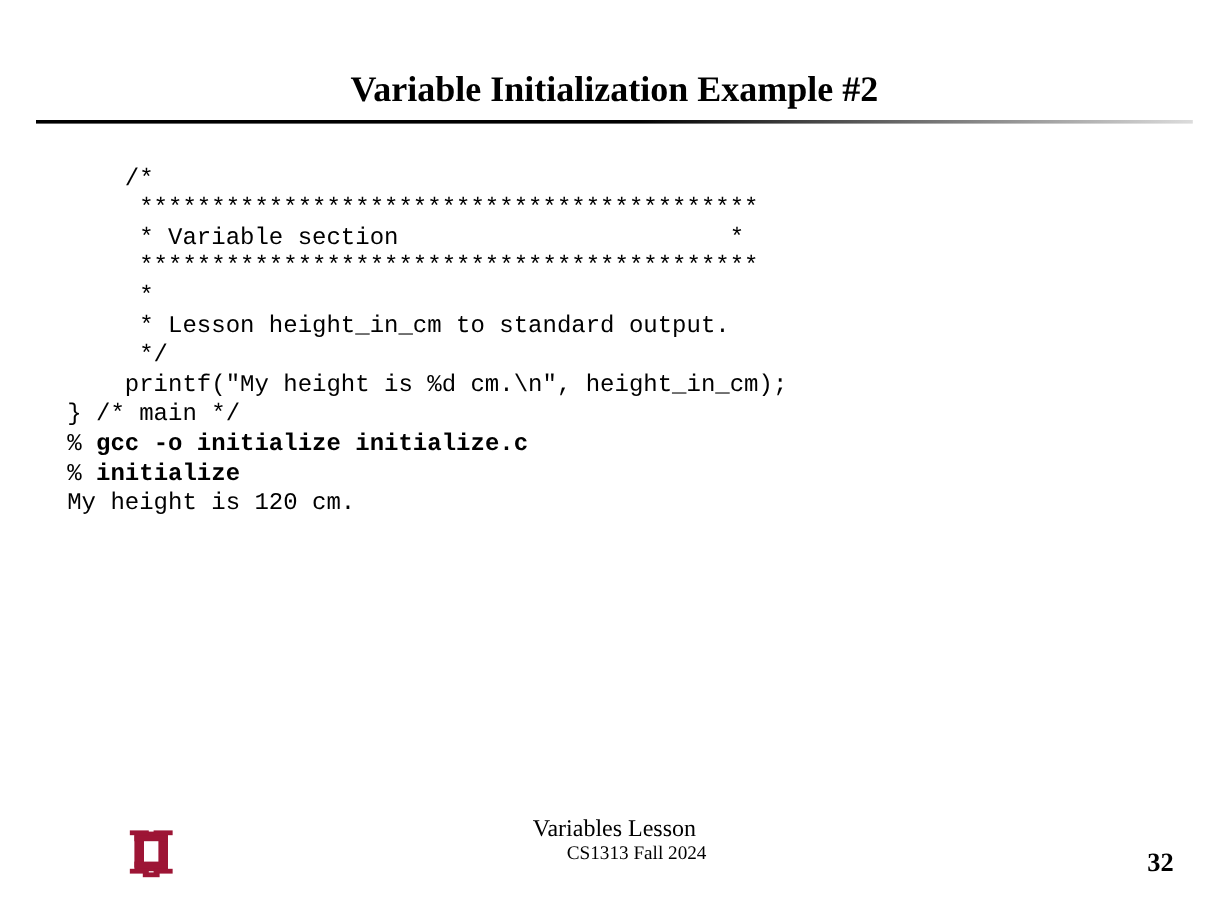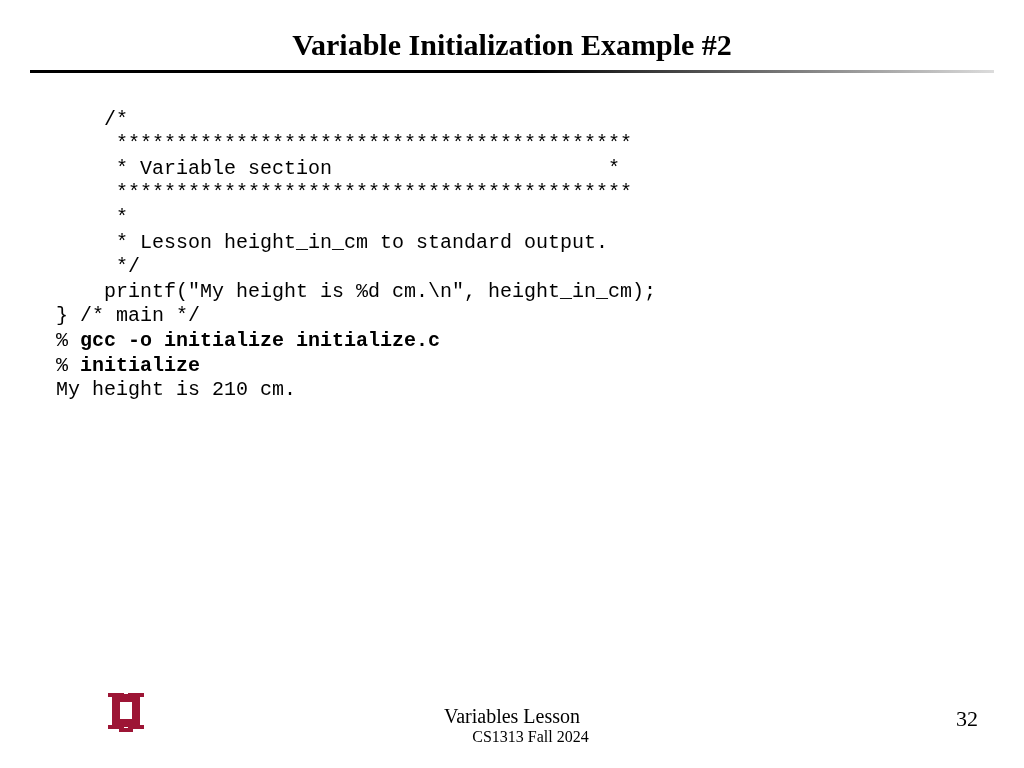--- a/index.html
+++ b/index.html
@@ -1,26 +1,26 @@
 <!DOCTYPE html>
 <html><head>
 <meta charset="utf-8">
 <style>
   * { box-sizing: border-box; margin: 0; padding: 0; }
   html, body { width: 1024px; height: 768px; background: #fff; font-family: "Times New Roman", Times, serif; color: #000; }
   .slide { position: relative; width: 1024px; height: 768px; }
-  .title { text-align: center; font-weight: bold; font-size: 30px; padding-top: 28px; padding-bottom: 8px; }
+  .title { text-align: center; font-weight: bold; font-size: 30px; padding-top: 58px; padding-bottom: 8px; }
   .hr-grad { height: 3px; margin: 0 30px 10px 30px; background: linear-gradient(to right, #000 0%, #000 52%, #dcdcdc 100%); }
   .code { font-family: "Courier New", Courier, monospace; font-size: 20px; line-height: 1.23; white-space: pre; margin-left: 56px; }
   .bold { font-weight: bold; margin-top: 34px; }
   .footer { position: absolute; left: 0; right: 0; bottom: 28px; height: 60px; }
   .footer-center { position: absolute; left: 0; right: 0; top: 0; text-align: center; }
-  .footer-title { font-size: 20px; margin-top: 25px; }
+  .footer-title { font-size: 20px; }
   .footer-sub { font-size: 16px; padding-left: 37px; }
-  .page-num { position: absolute; right: 46px; bottom: 8px; font-size: 22px; }
+  .page-num { position: absolute; right: 46px; bottom: 8px; font-size: 22px; font-weight: bold; }
   .logo { position: absolute; left: 108px; bottom: 2px; }
 </style>
 </head>
 <body>
 
 <div class="slide">
   <div class="title">Variable Initialization Example #2</div>
   <div class="hr-grad"></div>
 
   <div class="code">
@@ -28,21 +28,21 @@
 <span>     *******************************************</span>
 <span>     * Variable section                       *</span>
 <span>     *******************************************</span>
 <span>     *</span>
 <span>     * Lesson height_in_cm to standard output.</span>
 <span>     */</span>
 <span>    printf("My height is %d cm.\n", height_in_cm);</span>
 <span>} /* main */</span>
 <span>% </span><span class="bold">gcc -o initialize initialize.c</span>
 <span>% </span><span class="bold">initialize</span>
-<span>My height is 210 cm.</span>
+<span>My height is 120 cm.</span>
 </div>
 
   <div class="footer">
     <div class="logo">
       <svg width="36" height="42" viewBox="0 0 36 42">
         <g fill="#9d1535">
           <rect x="4" y="5" width="8" height="27"></rect>
           <rect x="24" y="5" width="8" height="27"></rect>
           <rect x="4" y="2" width="28" height="8"></rect>
           <rect x="4" y="27" width="28" height="8"></rect>

